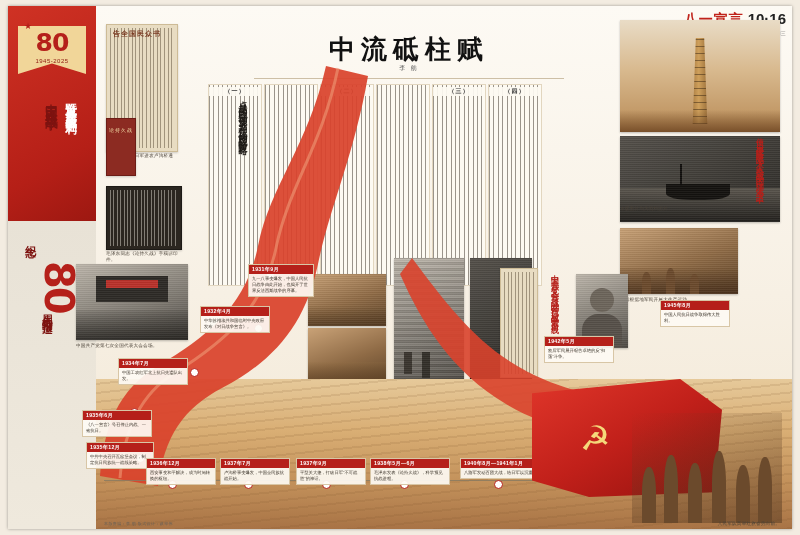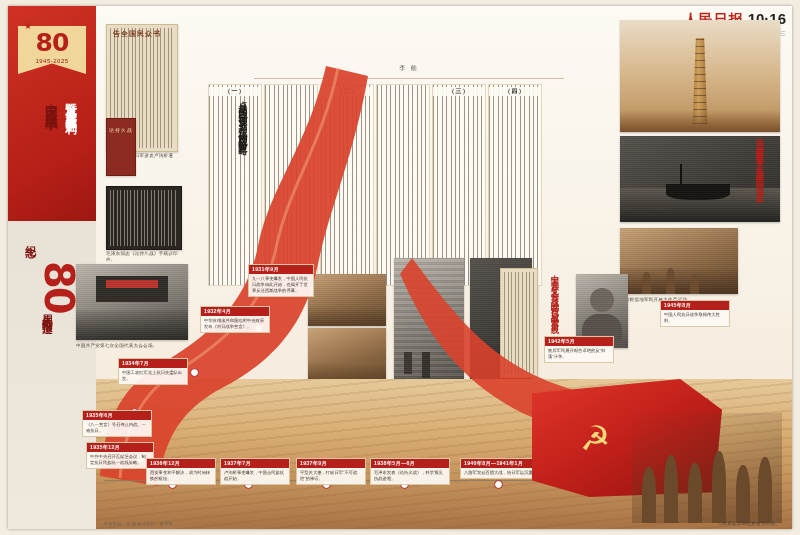--- a/index.html
+++ b/index.html
@@ -210,24 +210,25 @@
         <div class="years">1945-2025</div>
       </div>
       <div class="vtitle vt1">暨世界反法西斯战争胜利</div>
       <div class="vtitle vt2">中国人民抗日战争</div>
       <div class="vtitle vt3">纪念</div>
       <div class="big80">80</div>
       <div class="vtitle vt4">周年特别报道</div>
     </div>
 
     <div class="masthead">
-      <span class="mh-name">人民日报</span><span class="mh-pages">10·16</span>
+      <span class="mh-name">八一宣言</span><span class="mh-pages">10·16</span>
       <div class="mh-date">2025年9月3日 星期三</div>
     </div>
 
+    <div class="headline">中流砥柱赋</div>
     <div class="headline-sub">李 舫</div>
     <div class="rule"></div>
 
     <div class="scan" style="left:98px;top:18px;width:70px;height:126px;">
       <div class="lines"></div>
       <div style="position:absolute;left:6px;top:4px;font-size:7px;color:#7a3a22;font-weight:bold;letter-spacing:1px;">告全国民众书</div>
     </div>
     <div class="cap" style="left:98px;top:147px;width:70px;">中国共产党为日军进攻卢沟桥通电。</div>
 
     <div class="scan" style="left:98px;top:112px;width:28px;height:56px;background:#8c2b22;border-color:#6c1d16;">

